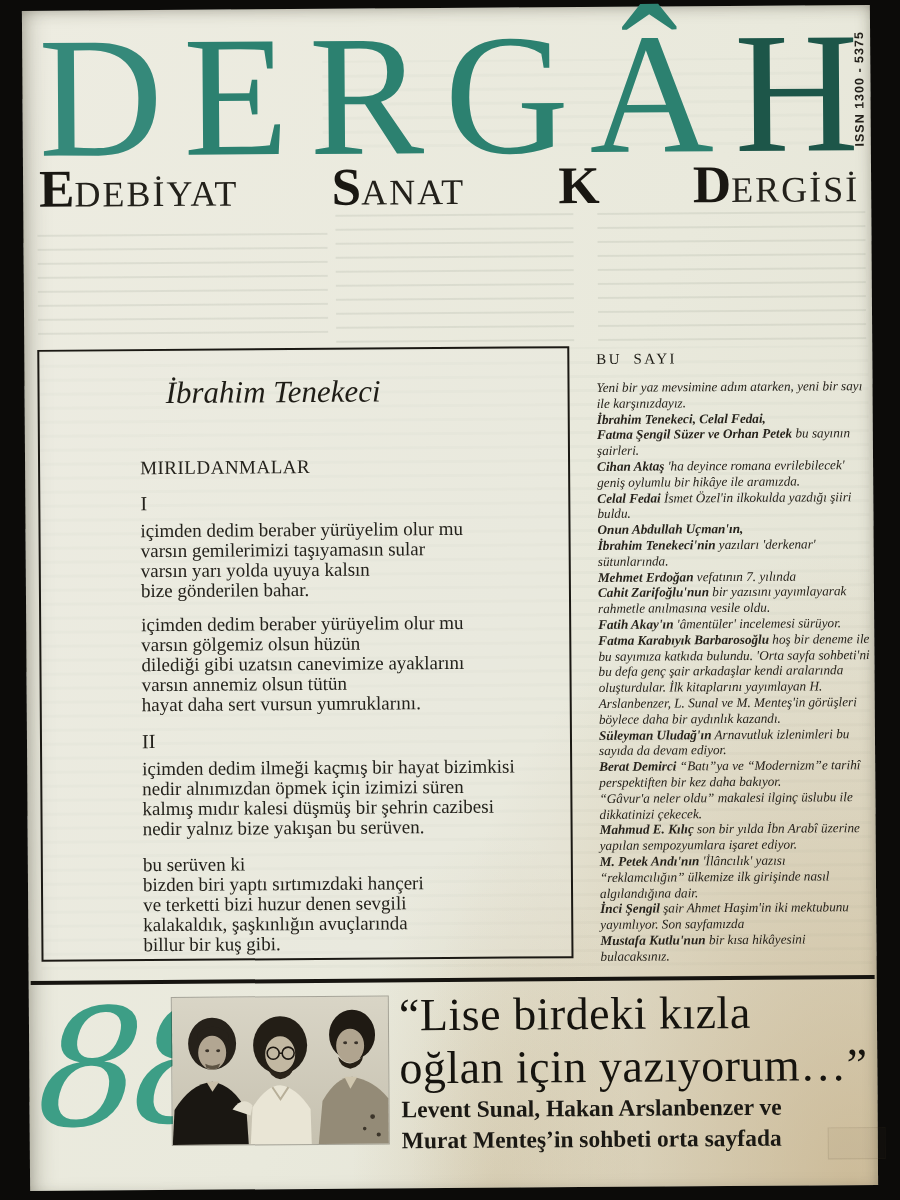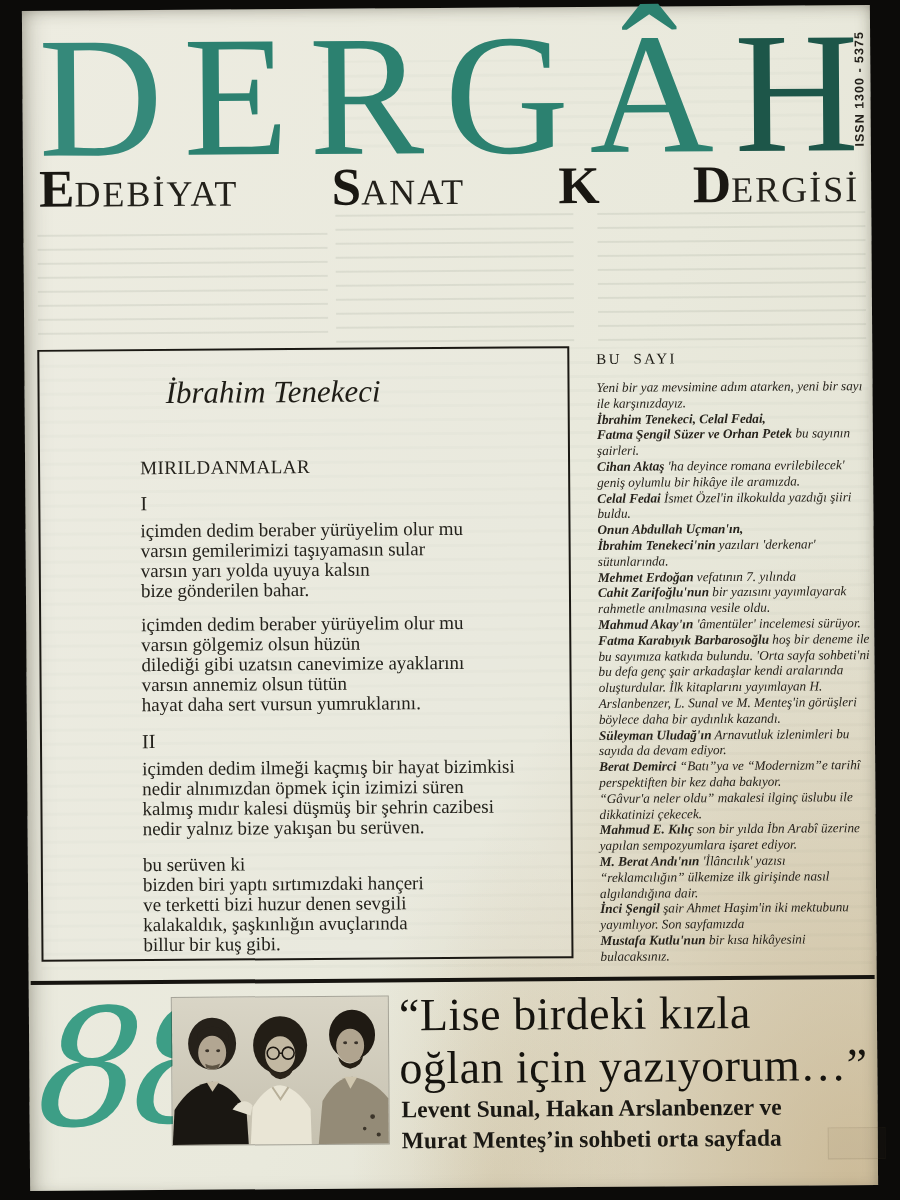--- a/index.html
+++ b/index.html
@@ -201,33 +201,33 @@
         <p class="bs-item"><b class="bs-lead">Celal Fedai</b><span> İsmet Özel'in ilkokulda yazdığı şiiri buldu.</span></p>
 
         <p class="bs-item"><b class="bs-lead">Onun Abdullah Uçman'ın,</b><span></span></p>
 
         <p class="bs-item"><b class="bs-lead">İbrahim Tenekeci'nin</b><span> yazıları 'derkenar' sütunlarında.</span></p>
 
         <p class="bs-item"><b class="bs-lead">Mehmet Erdoğan</b><span> vefatının 7. yılında</span></p>
 
         <p class="bs-item"><b class="bs-lead">Cahit Zarifoğlu'nun</b><span> bir yazısını yayımlayarak rahmetle anılmasına vesile oldu.</span></p>
 
-        <p class="bs-item"><b class="bs-lead">Mahmud Akay'ın</b><span> 'âmentüler' incelemesi sürüyor.</span></p>
+        <p class="bs-item"><b class="bs-lead">Fatih Akay'ın</b><span> 'âmentüler' incelemesi sürüyor.</span></p>
 
         <p class="bs-item"><b class="bs-lead">Fatma Karabıyık Barbarosoğlu</b><span> hoş bir deneme ile bu sayımıza katkıda bulundu. 'Orta sayfa sohbeti'ni bu defa genç şair arkadaşlar kendi aralarında oluşturdular. İlk kitaplarını yayımlayan H. Arslanbenzer, L. Sunal ve M. Menteş'in görüşleri böylece daha bir aydınlık kazandı.</span></p>
 
         <p class="bs-item"><b class="bs-lead">Süleyman Uludağ'ın</b><span> Arnavutluk izlenimleri bu sayıda da devam ediyor.</span></p>
 
         <p class="bs-item"><b class="bs-lead">Berat Demirci</b><span> “Batı”ya ve “Modernizm”e tarihî perspektiften bir kez daha bakıyor.</span></p>
 
         <p class="bs-item"><b class="bs-lead"></b><span>“Gâvur'a neler oldu” makalesi ilginç üslubu ile dikkatinizi çekecek.</span></p>
 
         <p class="bs-item"><b class="bs-lead">Mahmud E. Kılıç</b><span> son bir yılda İbn Arabî üzerine yapılan sempozyumlara işaret ediyor.</span></p>
 
-        <p class="bs-item"><b class="bs-lead">M. Berat Andı'nın</b><span> 'İlâncılık' yazısı “reklamcılığın” ülkemize ilk girişinde nasıl algılandığına dair.</span></p>
+        <p class="bs-item"><b class="bs-lead">M. Petek Andı'nın</b><span> 'İlâncılık' yazısı “reklamcılığın” ülkemize ilk girişinde nasıl algılandığına dair.</span></p>
 
         <p class="bs-item"><b class="bs-lead">İnci Şengil</b><span> şair Ahmet Haşim'in iki mektubunu yayımlıyor. Son sayfamızda</span></p>
 
         <p class="bs-item"><b class="bs-lead">Mustafa Kutlu'nun</b><span> bir kısa hikâyesini bulacaksınız.</span></p>
       </div>
   </div>
 
   <div class="footer-rule"></div>
 
   <div class="issue-number">88</div>

